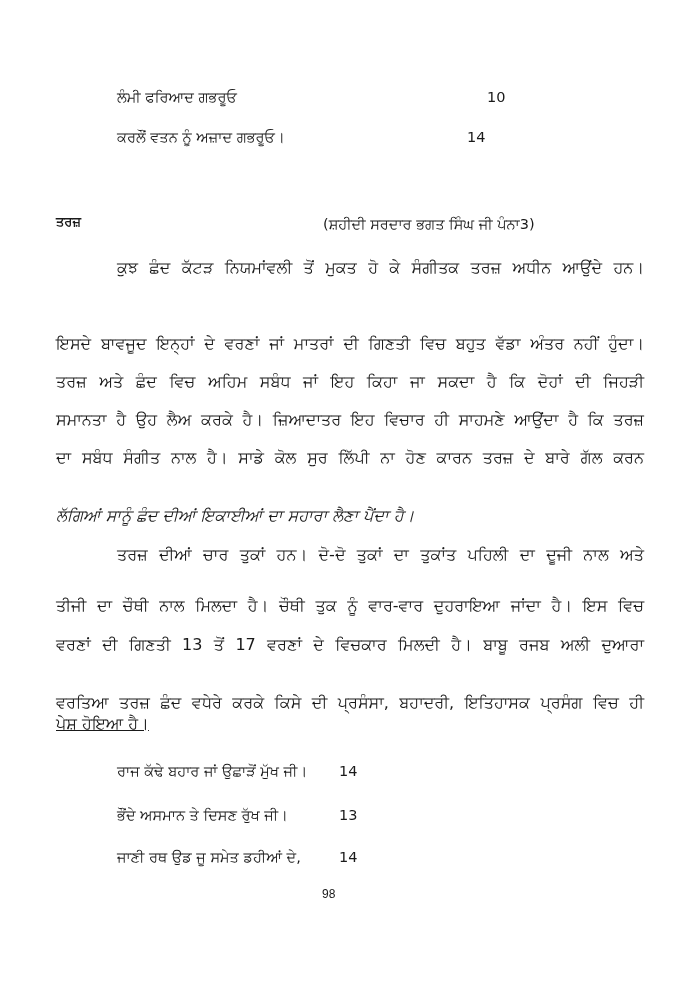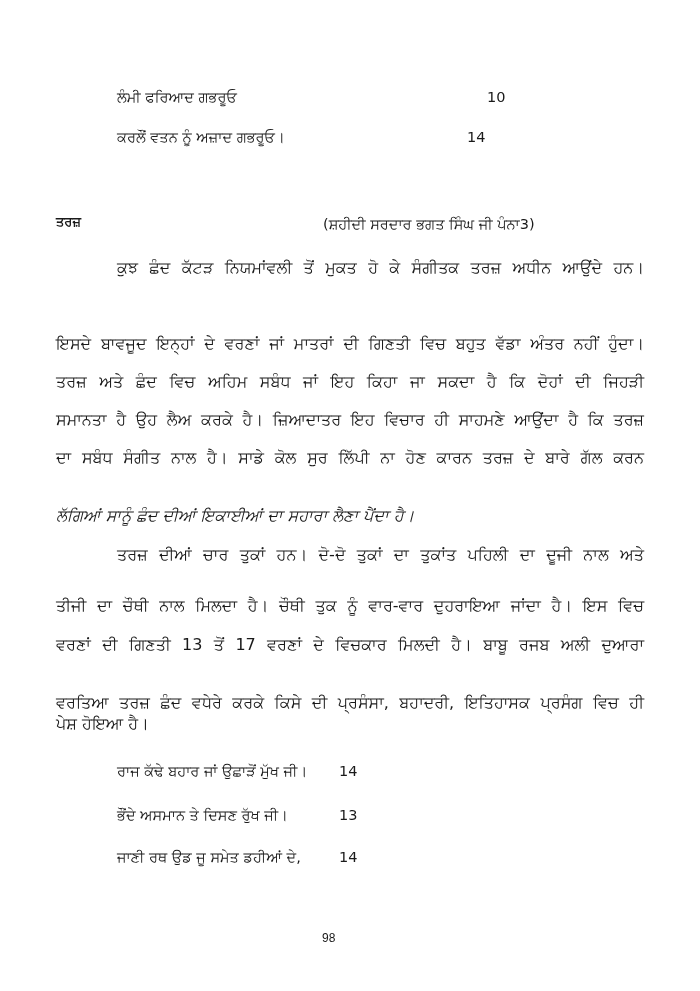--- a/index.html
+++ b/index.html
@@ -59,21 +59,20 @@
     .para-line.indent {
       left: 117px;
       width: 527px;
     }
     .page-number {
       position: absolute;
       left: 322px;
       top: 887px;
       font-size: 12px;
       font-family: "Liberation Sans", sans-serif;
-      margin-top: 44px;
     }
   </style>
 </head>
 <body>
 
 <div class="page">
 
   <div class="verse-line" style="left:117px; top:89px; width:420px;">
     <span class="verse-text">ਲੰਮੀ ਫਰਿਆਦ ਗਭਰੂਓ</span>
     <span class="verse-count" style="left:350px;margin-left:20px;">10</span>
@@ -90,21 +89,21 @@
   <div class="para-line" style="top:372px;">ਤਰਜ਼ ਅਤੇ ਛੰਦ ਵਿਚ ਅਹਿਮ ਸਬੰਧ ਜਾਂ ਇਹ ਕਿਹਾ ਜਾ ਸਕਦਾ ਹੈ ਕਿ ਦੋਹਾਂ ਦੀ ਜਿਹੜੀ</div>
   <div class="para-line" style="top:334px;">ਇਸਦੇ ਬਾਵਜੂਦ ਇਨ੍ਹਾਂ ਦੇ ਵਰਣਾਂ ਜਾਂ ਮਾਤਰਾਂ ਦੀ ਗਿਣਤੀ ਵਿਚ ਬਹੁਤ ਵੱਡਾ ਅੰਤਰ ਨਹੀਂ ਹੁੰਦਾ।</div>
   <div class="para-line" style="top:410px;">ਸਮਾਨਤਾ ਹੈ ਉਹ ਲੈਅ ਕਰਕੇ ਹੈ। ਜ਼ਿਆਦਾਤਰ ਇਹ ਵਿਚਾਰ ਹੀ ਸਾਹਮਣੇ ਆਉਂਦਾ ਹੈ ਕਿ ਤਰਜ਼</div>
   <div class="para-line" style="top:448px;">ਦਾ ਸਬੰਧ ਸੰਗੀਤ ਨਾਲ ਹੈ। ਸਾਡੇ ਕੋਲ ਸੁਰ ਲਿੱਪੀ ਨਾ ਹੋਣ ਕਾਰਨ ਤਰਜ਼ ਦੇ ਬਾਰੇ ਗੱਲ ਕਰਨ</div>
   <div class="para-line last" style="top:506px;font-style:italic;">ਲੱਗਿਆਂ ਸਾਨੂੰ ਛੰਦ ਦੀਆਂ ਇਕਾਈਆਂ ਦਾ ਸਹਾਰਾ ਲੈਣਾ ਪੈਂਦਾ ਹੈ।</div>
 
   <div class="para-line" style="top:596px;">ਤੀਜੀ ਦਾ ਚੌਥੀ ਨਾਲ ਮਿਲਦਾ ਹੈ। ਚੌਥੀ ਤੁਕ ਨੂੰ ਵਾਰ-ਵਾਰ ਦੁਹਰਾਇਆ ਜਾਂਦਾ ਹੈ। ਇਸ ਵਿਚ</div>
   <div class="para-line indent" style="top:545px;">ਤਰਜ਼ ਦੀਆਂ ਚਾਰ ਤੁਕਾਂ ਹਨ। ਦੋ-ਦੋ ਤੁਕਾਂ ਦਾ ਤੁਕਾਂਤ ਪਹਿਲੀ ਦਾ ਦੂਜੀ ਨਾਲ ਅਤੇ</div>
   <div class="para-line" style="top:635px;">ਵਰਣਾਂ ਦੀ ਗਿਣਤੀ 13 ਤੋਂ 17 ਵਰਣਾਂ ਦੇ ਵਿਚਕਾਰ ਮਿਲਦੀ ਹੈ। ਬਾਬੂ ਰਜਬ ਅਲੀ ਦੁਆਰਾ</div>
   <div class="para-line" style="top:693px;">ਵਰਤਿਆ ਤਰਜ਼ ਛੰਦ ਵਧੇਰੇ ਕਰਕੇ ਕਿਸੇ ਦੀ ਪ੍ਰਸੰਸਾ, ਬਹਾਦਰੀ, ਇਤਿਹਾਸਕ ਪ੍ਰਸੰਗ ਵਿਚ ਹੀ</div>
-  <div class="para-line last" style="top:714px;">ਪੇਸ਼ ਹੋਇਆ ਹੈ।</div>
+  <div class="para-line last" style="top:714px;text-decoration:underline;">ਪੇਸ਼ ਹੋਇਆ ਹੈ।</div>
 
   <div class="verse-line" style="left:117px; top:763px; width:300px;">
     <span class="verse-text">ਰਾਜ ਕੱਢੇ ਬਹਾਰ ਜਾਂ ਉਛਾੜੋਂ ਮੁੱਖ ਜੀ।</span>
     <span class="verse-count" style="left:222px;">14</span>
   </div>
   <div class="verse-line" style="left:117px; top:807px; width:300px;">
     <span class="verse-text">ਭੌਂਦੇ ਅਸਮਾਨ ਤੇ ਦਿਸਣ ਰੁੱਖ ਜੀ।</span>
     <span class="verse-count" style="left:222px;">13</span>
   </div>
   <div class="verse-line" style="left:117px; top:849px; width:300px;">

